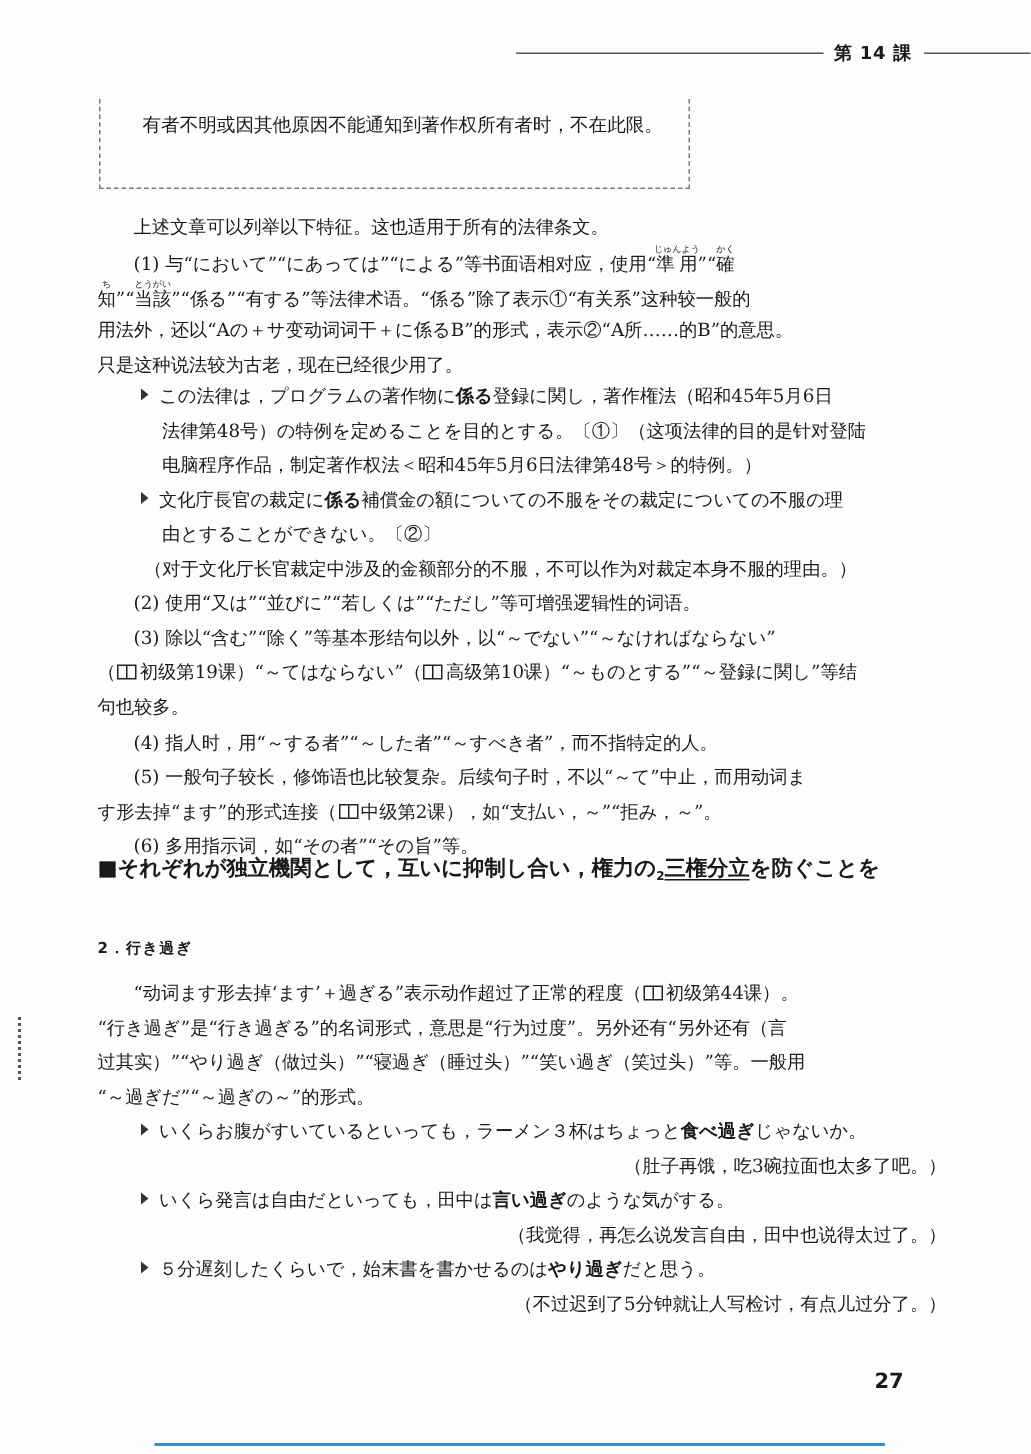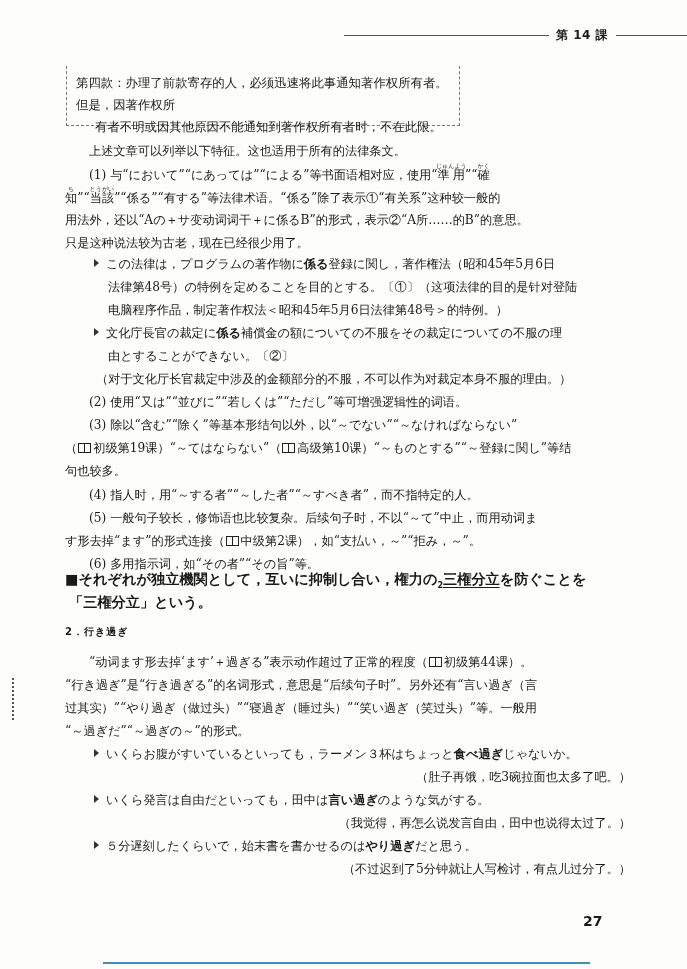--- a/index.html
+++ b/index.html
@@ -53,21 +53,20 @@
 <div class="page">
 
   <div class="hdr">
     <div class="line-l"></div>
     <span class="title">第 14 課</span>
     <div class="line-r"></div>
   </div>
 
   <div class="clause-box"></div>
   <div class="clause-text">
-    <span class="l1">第四款：办理了前款寄存的人，必须迅速将此事通知著作权所有者。但是，因著作权所</span>
     <span class="l2">有者不明或因其他原因不能通知到著作权所有者时，不在此限。</span>
   </div>
 
   <div class="txt ind" style="top:140px">上述文章可以列举以下特征。这也适用于所有的法律条文。</div>
 
   <div class="txt ind" style="top:163px"><span>(1) 与“において”“にあっては”“による”等书面语相对应，使用“</span><ruby><span>準用</span><rt>じゅんよう</rt></ruby><span>”“</span><ruby><span>確</span><rt>かく</rt></ruby></div>
 
   <div class="txt flush" style="top:186px"><ruby><span>知</span><rt>ち</rt></ruby><span>”“</span><ruby><span>当該</span><rt>とうがい</rt></ruby><span>”“係る”“有する”等法律术语。“係る”除了表示①“有关系”这种较一般的</span></div>
 
   <div class="txt flush" style="top:209px">用法外，还以“Aの＋サ变动词词干＋に係るB”的形式，表示②“A所……的B”的意思。</div>
@@ -88,26 +87,25 @@
   <div class="txt flush" style="top:460px">句也较多。</div>
 
   <div class="txt ind" style="top:484px">(4) 指人时，用“～する者”“～した者”“～すべき者”，而不指特定的人。</div>
 
   <div class="txt ind" style="top:507px">(5) 一般句子较长，修饰语也比较复杂。后续句子时，不以“～て”中止，而用动词ま</div>
   <div class="txt flush" style="top:530px"><span>す形去掉“ます”的形式连接（</span><span class="book"></span><span>中级第2课</span><span>），如“支払い，～”“拒み，～”。</span></div>
 
   <div class="txt ind" style="top:553px">(6) 多用指示词，如“その者”“その旨”等。</div>
 
   <div class="heading" style="top:568px"><span>■それぞれが独立機関として，互いに抑制し合い，権力の</span><sub>2</sub><span class="u">三権分立</span><span>を防ぐことを</span></div>
-  <div class="heading" style="top:591px; left:69px">「三権分立」という。</div>
 
   <div class="sec">2．行き過ぎ</div>
 
   <div class="txt ind" style="top:651px"><span>“动词ます形去掉‘ます’＋過ぎる”表示动作超过了正常的程度（</span><span class="book"></span><span>初级第44课</span><span>）。</span></div>
-  <div class="txt flush" style="top:674px">“行き過ぎ”是“行き過ぎる”的名词形式，意思是“后续句子时”。另外还有“言い過ぎ（言</div>
+  <div class="txt flush" style="top:674px">“行き過ぎ”是“行き過ぎる”的名词形式，意思是“行为过度”。另外还有“另外还有（言</div>
   <div class="txt flush" style="top:697px">过其实）”“やり過ぎ（做过头）”“寝過ぎ（睡过头）”“笑い過ぎ（笑过头）”等。一般用</div>
   <div class="txt flush" style="top:720px">“～過ぎだ”“～過ぎの～”的形式。</div>
 
   <div class="txt bul" style="top:743px"><span class="tri"></span><span>いくらお腹がすいているといっても，ラーメン３杯はちょっと</span><span class="b">食べ過ぎ</span><span>じゃないか。</span></div>
   <div class="txt trans" style="top:766px">（肚子再饿，吃3碗拉面也太多了吧。）</div>
 
   <div class="txt bul" style="top:789px"><span class="tri"></span><span>いくら発言は自由だといっても，田中は</span><span class="b">言い過ぎ</span><span>のような気がする。</span></div>
   <div class="txt trans" style="top:812px">（我觉得，再怎么说发言自由，田中也说得太过了。）</div>
 
   <div class="txt bul" style="top:835px"><span class="tri"></span><span>５分遅刻したくらいで，始末書を書かせるのは</span><span class="b">やり過ぎ</span><span>だと思う。</span></div>

